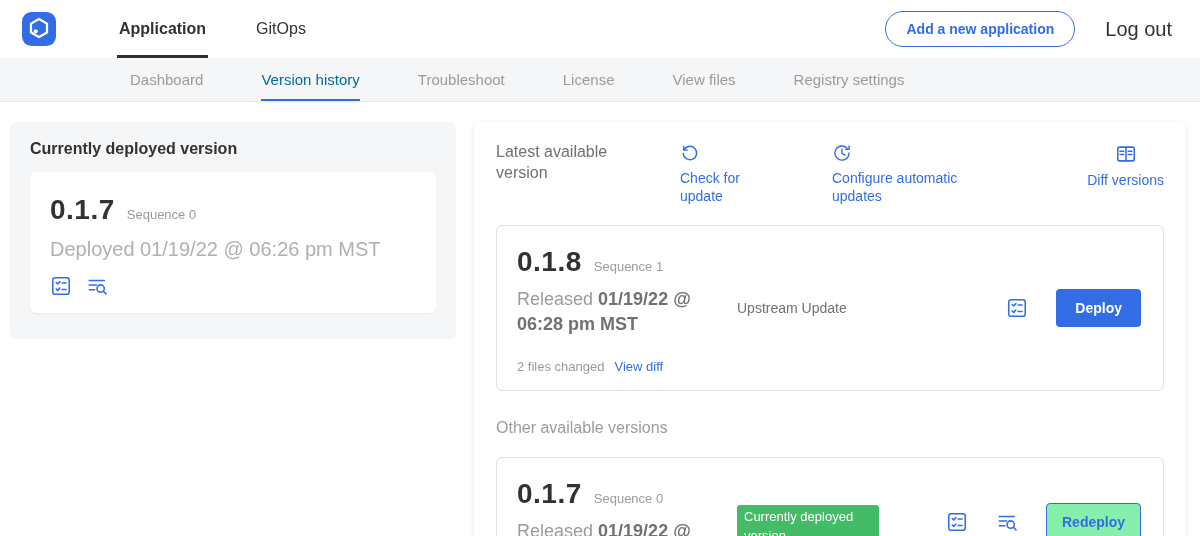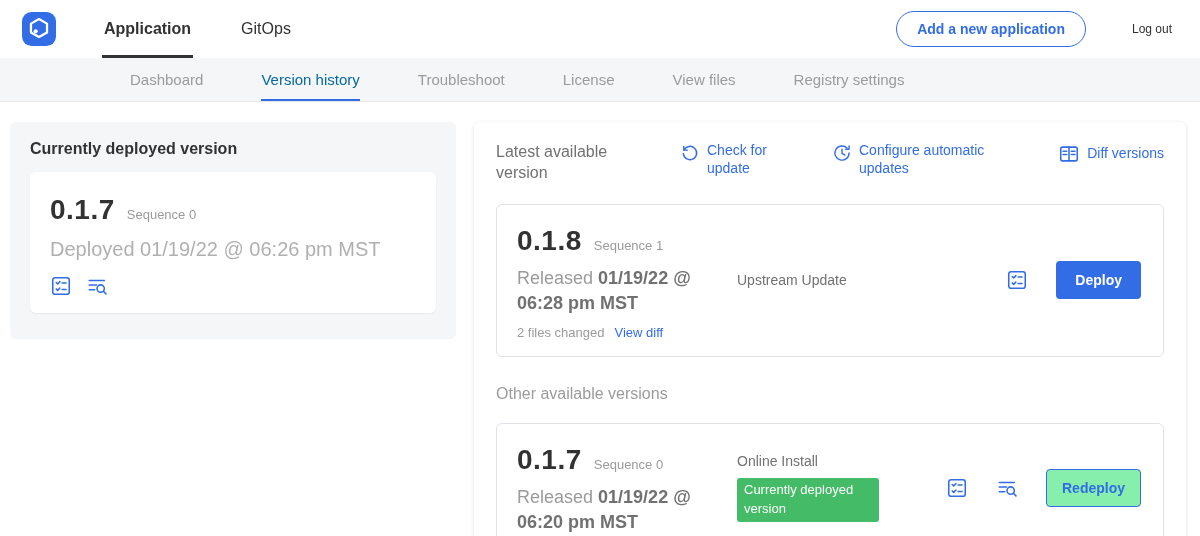--- a/index.html
+++ b/index.html
@@ -10,25 +10,25 @@
     background: #ffffff; color: #323232;
   }
 
   
   .topnav { height: 58px; display: flex; align-items: stretch; padding: 0 28px 0 22px; background: #fff; }
   .logo-wrap { display: flex; align-items: center; }
   .logo-wrap svg { width: 34px; height: 34px; display: block; }
   .topnav-tabs { display: flex; margin-left: 46px; }
   .topnav-tab { display: flex; align-items: center; padding: 0 2px; margin-right: 46px;
     font-size: 16px; color: #323232; cursor: pointer; border-bottom: 3px solid transparent; border-top: 3px solid transparent; }
-  .topnav-tab.active { font-weight: bold; border-bottom-color: #323232; }
-  .topnav-right { margin-left: auto; display: flex; align-items: center; gap: 46px; }
+  .topnav-tab.active { font-weight: bold; border-bottom-color: #323232; margin-left: 15px; }
+  .topnav-right { margin-left: auto; display: flex; align-items: center; gap: 30px; }
   .add-app-btn { border: 1px solid #326de6; background: #fff; color: #326de6;
     font-family: inherit; font-weight: bold; font-size: 14px; padding: 9px 20px; border-radius: 20px; cursor: pointer; }
-  .logout { font-size: 12px; color: #323232; cursor: pointer; }
+  .logout { font-size: 20px; color: #323232; cursor: pointer; }
 
   
   .subnav { height: 44px; background: #f5f6f8; border-bottom: 1px solid #e8e8e8;
     display: flex; align-items: stretch; padding-left: 130px; }
   .subnav-item { display: flex; align-items: center; margin-right: 58px; font-size: 15px;
     color: #9b9b9b; cursor: pointer; border-bottom: 2px solid transparent; border-top: 2px solid transparent; }
   .subnav-item.active { color: #0369a1; border-bottom-color: #326de6; }
 
   
   .main { display: flex; align-items: flex-start; gap: 18px; padding: 20px 14px 0 10px; }
@@ -46,33 +46,33 @@
   .icon-btn { width: 22px; height: 22px; color: #326de6; cursor: pointer; }
   .icon-btn svg, .link-icon svg { width: 100%; height: 100%; display: block;
     fill: none; stroke: currentColor; stroke-width: 1.7; stroke-linecap: round; stroke-linejoin: round; }
 
   
   .latest-card { flex: 1; background: #fff; border-radius: 6px; box-shadow: 0 1px 4px rgba(0,0,0,.12);
     padding: 20px 22px 24px; min-height: 408px; }
   .latest-header { display: flex; align-items: flex-start; }
   .latest-title { width: 158px; font-size: 16px; color: #717171; line-height: 1.3; }
   .header-link { display: flex; align-items: flex-start; gap: 7px; color: #326de6;
-    font-size: 14px; line-height: 1.25; cursor: pointer; }
+    font-size: 14px; line-height: 1.25; cursor: pointer; flex-direction: column; }
   .header-link .link-icon { width: 20px; height: 20px; flex: 0 0 auto; margin-top: 1px; color: #326de6; }
   .hl-check { margin-left: 26px; width: 100px; }
   .hl-auto { margin-left: 52px; width: 170px; }
   .hl-diff { margin-left: auto; white-space: nowrap; align-items: center; }
   .hl-diff .link-icon { width: 22px; height: 22px; }
 
   .release-card { border: 1px solid #dfe3e8; border-radius: 6px; margin-top: 20px;
     padding: 16px 20px; display: flex; align-items: center; }
   .release-left { width: 208px; flex: 0 0 auto; }
   .released-text { margin-top: 9px; font-size: 18px; color: #9b9b9b; width: 185px; line-height: 1.4; }
   .released-text b { color: #717171; }
-  .files-row { margin-top: 9px; font-size: 13px; color: #9b9b9b; display: flex; gap: 10px; }
+  .files-row { margin-top: 22px; font-size: 13px; color: #9b9b9b; display: flex; gap: 10px; }
   .view-diff { color: #326de6; cursor: pointer; }
   .release-mid { flex: 1; padding-left: 12px; font-size: 14px; color: #717171; }
   .release-actions { display: flex; align-items: center; gap: 28px; padding-right: 2px; }
   .deploy-btn { background: #326de6; color: #fff; border: none; border-radius: 4px;
     font-family: inherit; font-size: 14px; font-weight: bold; padding: 11px 19px; cursor: pointer; }
   .redeploy-btn { background: #86efac; color: #326de6; border: 1px solid #326de6; border-radius: 4px;
     font-family: inherit; font-size: 14px; font-weight: bold; padding: 10px 15px; cursor: pointer; }
   .other-title { margin-top: 28px; font-size: 16px; color: #9b9b9b; }
   .badge { display: inline-block; background: #44bb66; color: #fff; font-size: 13px;
     padding: 3px 7px; border-radius: 3px; margin-top: 9px; max-width: 142px; line-height: 1.45; }
@@ -218,21 +218,20 @@
         <div class="version-row">
           <span class="version-number">0.1.7</span>
           <span class="sequence">Sequence 0</span>
         </div>
         <div class="released-text">
           <span>Released</span>
           <b>01/19/22 @ 06:20 pm MST</b>
         </div>
       </div>
       <div class="release-mid">
-        <div>Online Install</div>
         <div class="badge">Currently deployed version</div>
       </div>
       <div class="release-actions">
         <span class="icon-btn">
           <svg viewBox="0 0 24 24">
               <rect x="3" y="3" width="18" height="18" rx="2.5"></rect>
               <path d="M6.8 8.2l1.6 1.6 2.4-2.6"></path>
               <line x1="13.2" y1="8.8" x2="17.5" y2="8.8"></line>
               <path d="M6.8 15.2l1.6 1.6 2.4-2.6"></path>
               <line x1="13.2" y1="15.8" x2="17.5" y2="15.8"></line>

